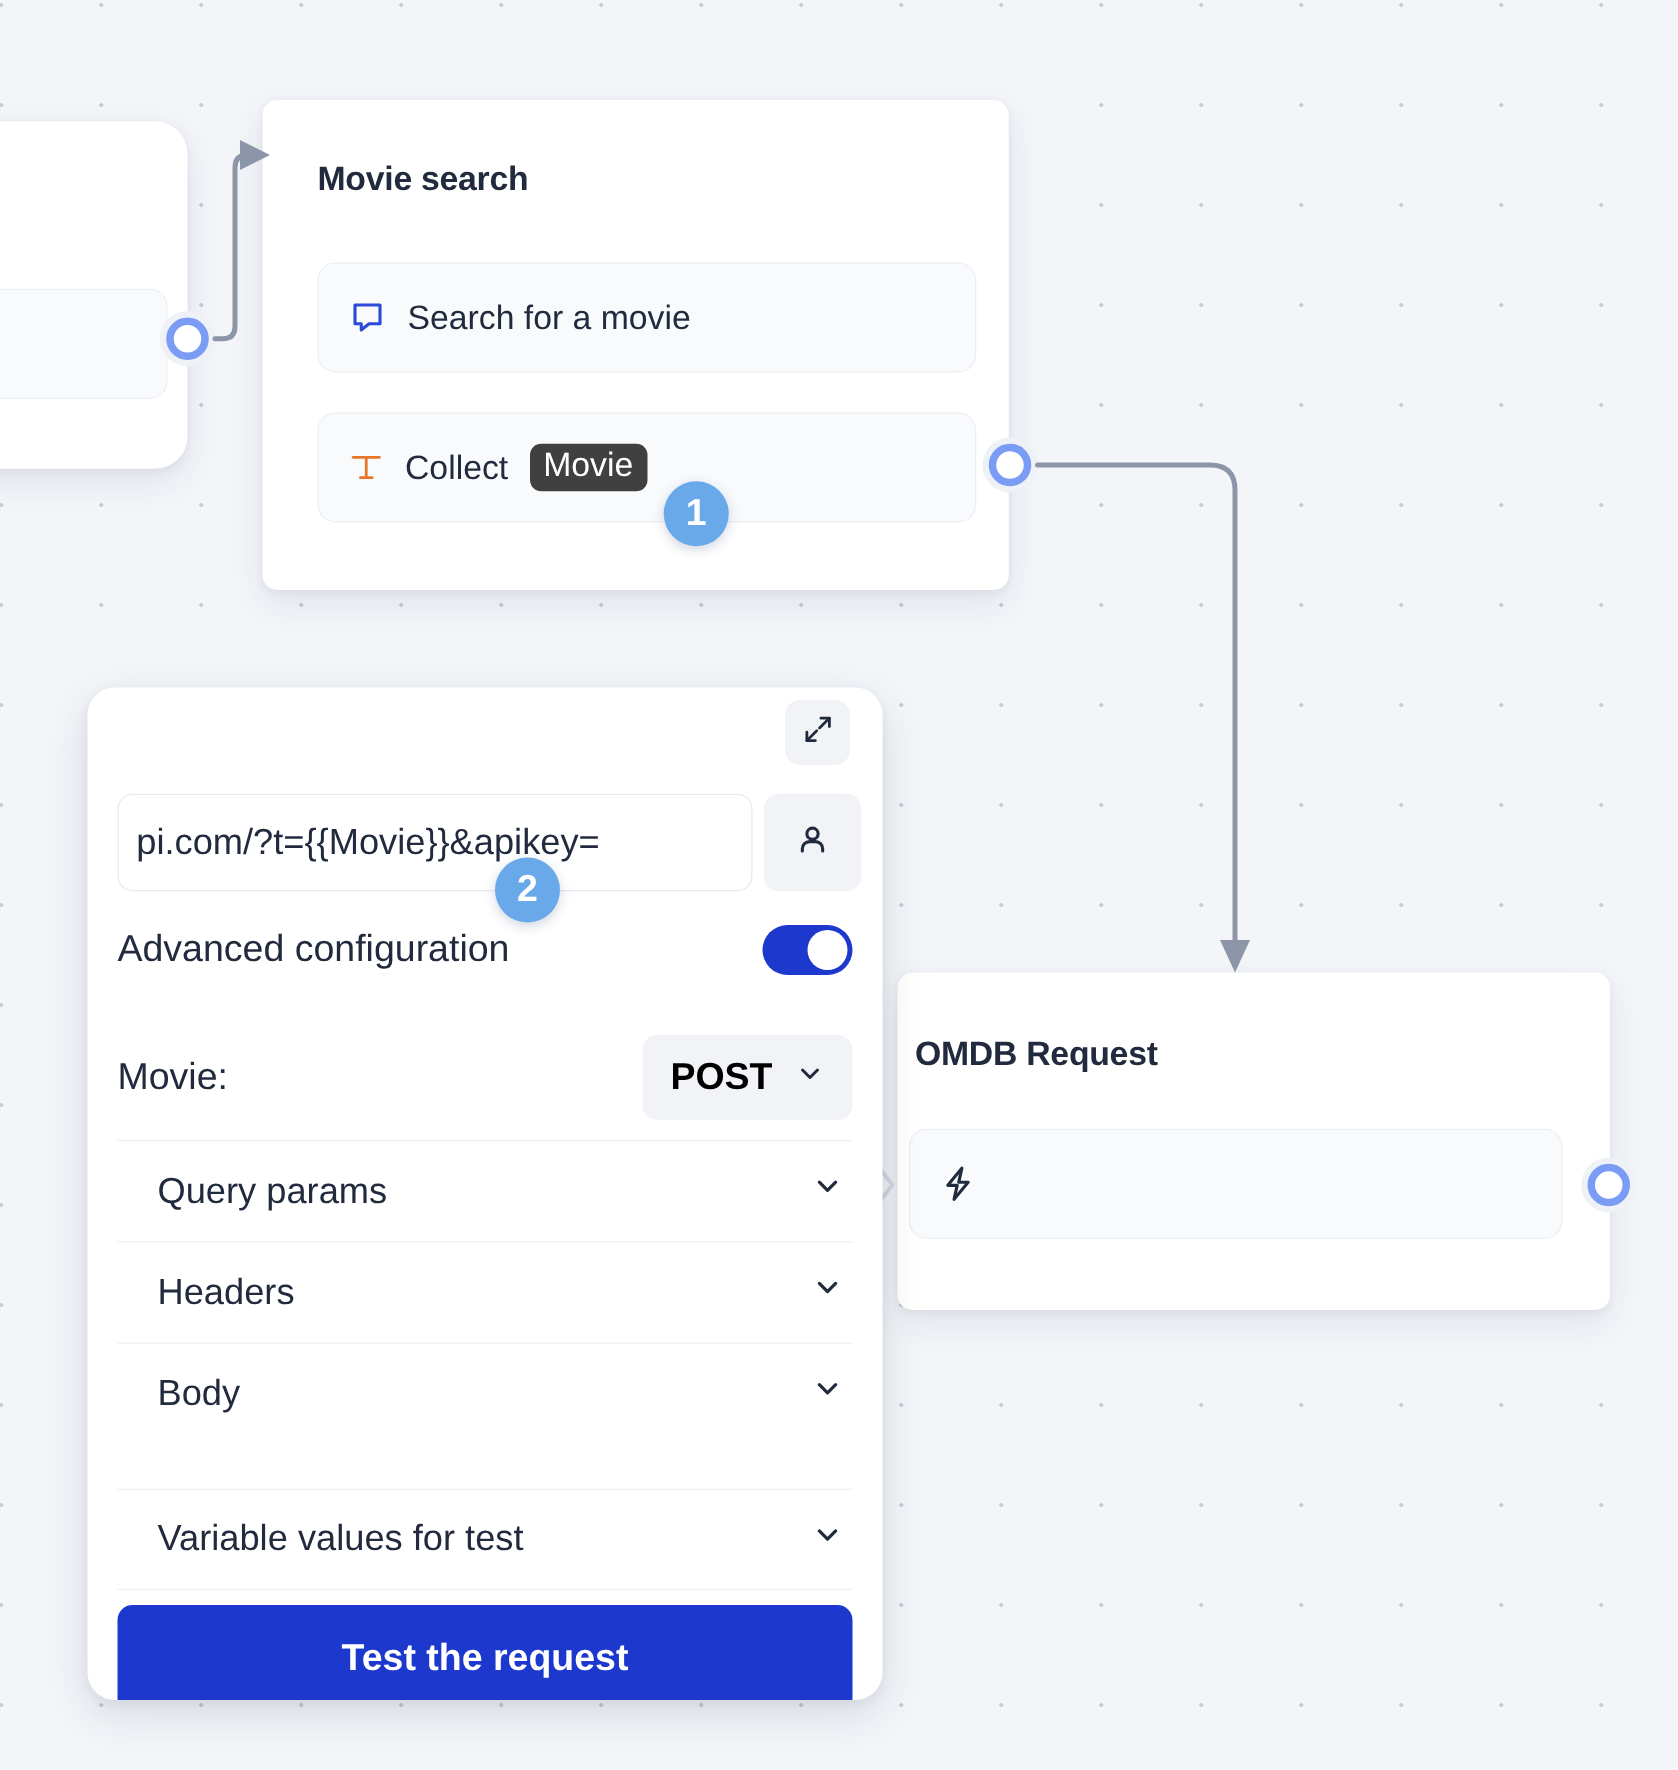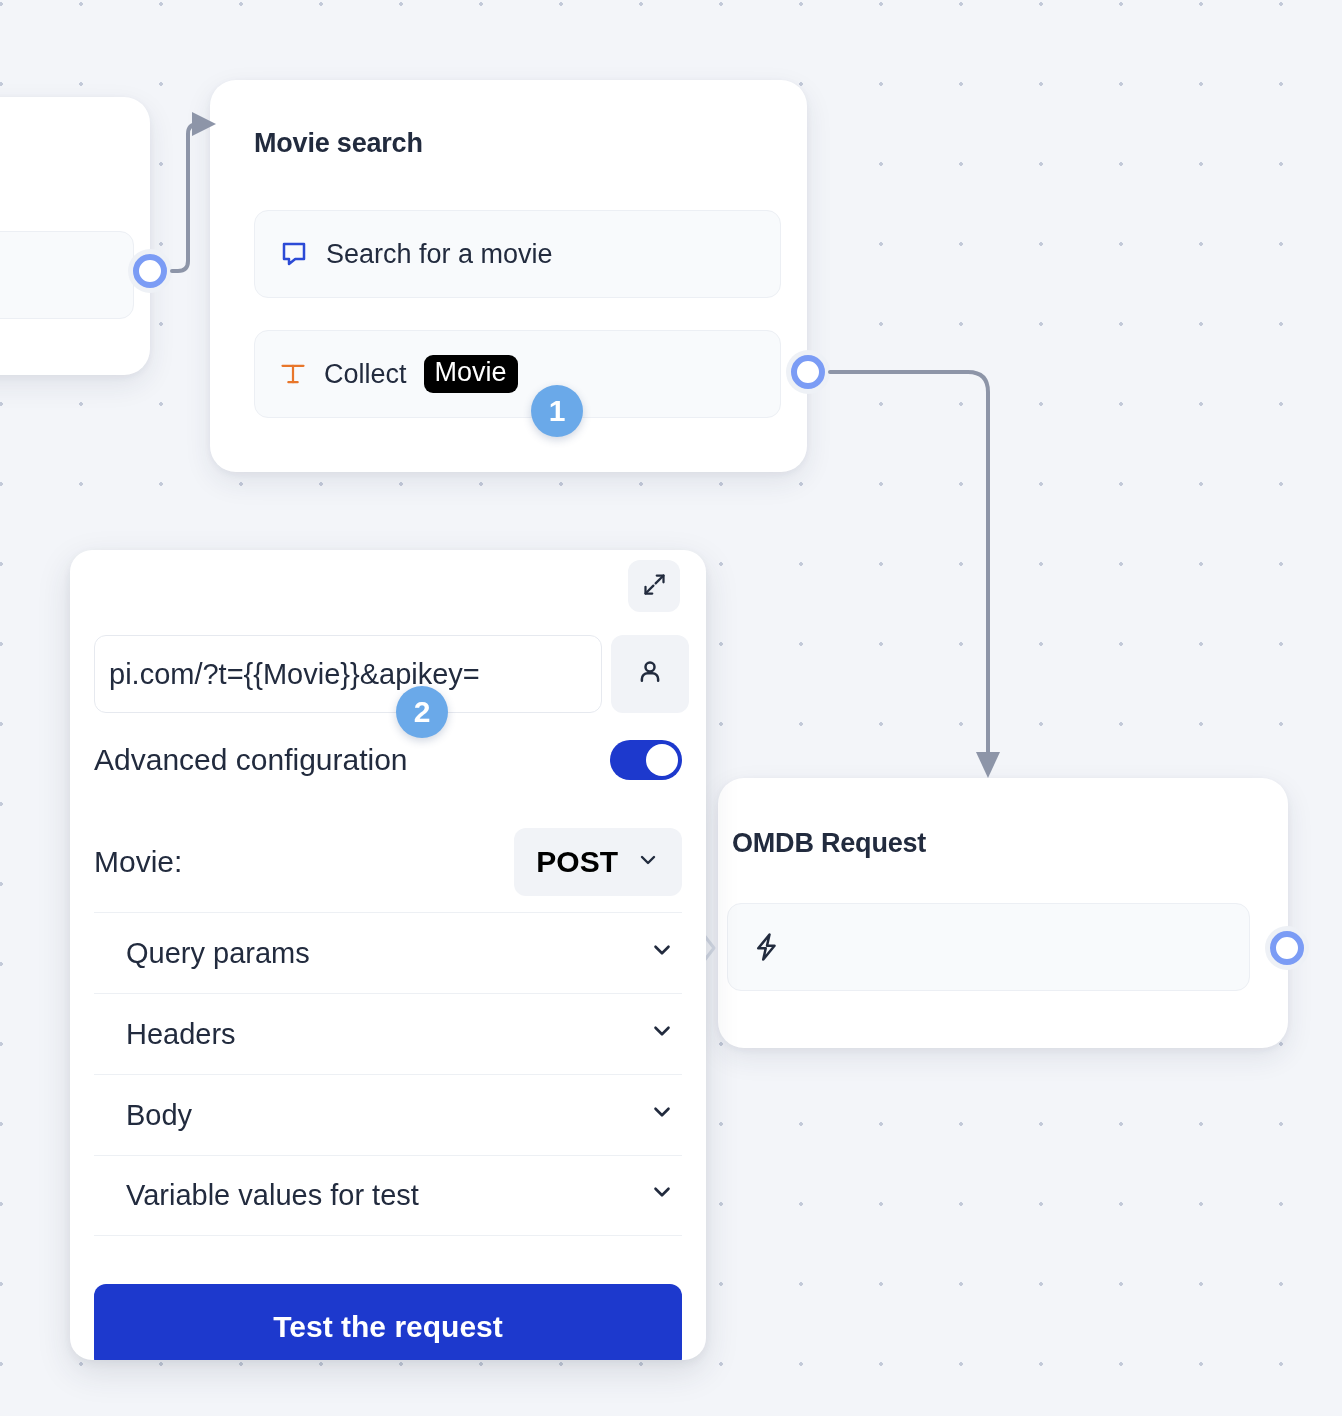--- a/index.html
+++ b/index.html
@@ -16,21 +16,21 @@
     background-color: #f3f5f9;
     background-image: radial-gradient(circle, #c3cad9 1.6px, transparent 1.7px);
     background-size: 80px 80px;
     background-position: 41px 44px;
   }
 
   
   .node-card {
     position: absolute;
     background: #ffffff;
-    border-radius: 26px;
+    border-radius: 12px;
     box-shadow: 0 10px 28px rgba(36, 45, 73, 0.09),
                 0 2px 7px rgba(36, 45, 73, 0.05);
   }
 
   .node-title {
     font-size: 27px;
     font-weight: 700;
     color: #222b3e;
     letter-spacing: -0.2px;
   }
@@ -44,21 +44,21 @@
     border-radius: 14px;
     height: 88px;
     padding: 0 24px;
     font-size: 27px;
     color: #222b3e;
   }
 
   .row-icon { display: flex; align-items: center; justify-content: center; flex: 0 0 auto; }
 
   .chip-var {
-    background: #000000;
+    background: #404040;
     color: #ffffff;
     border-radius: 9px;
     padding: 3px 11px 6px 11px;
     font-size: 27px;
     line-height: 1.1;
   }
 
   
   .port {
     position: absolute;
@@ -211,21 +211,21 @@
     height: 81px;
     border-top: 1px solid #edf0f4;
     display: flex;
     align-items: center;
     justify-content: space-between;
     padding: 0 7px 0 32px;
     font-size: 29px;
     color: #222b3e;
     cursor: pointer;
   }
-  .acc-item:last-child { border-bottom: 1px solid #edf0f4; }
+  .acc-item:last-child { border-bottom: 1px solid #edf0f4; margin-top: 36px; }
 
   .test-btn {
     position: absolute;
     left: 24px; top: 734px;
     width: 588px;
     height: 86px;
     background: #1d39cd;
     border: none;
     border-radius: 12px;
     color: #ffffff;

